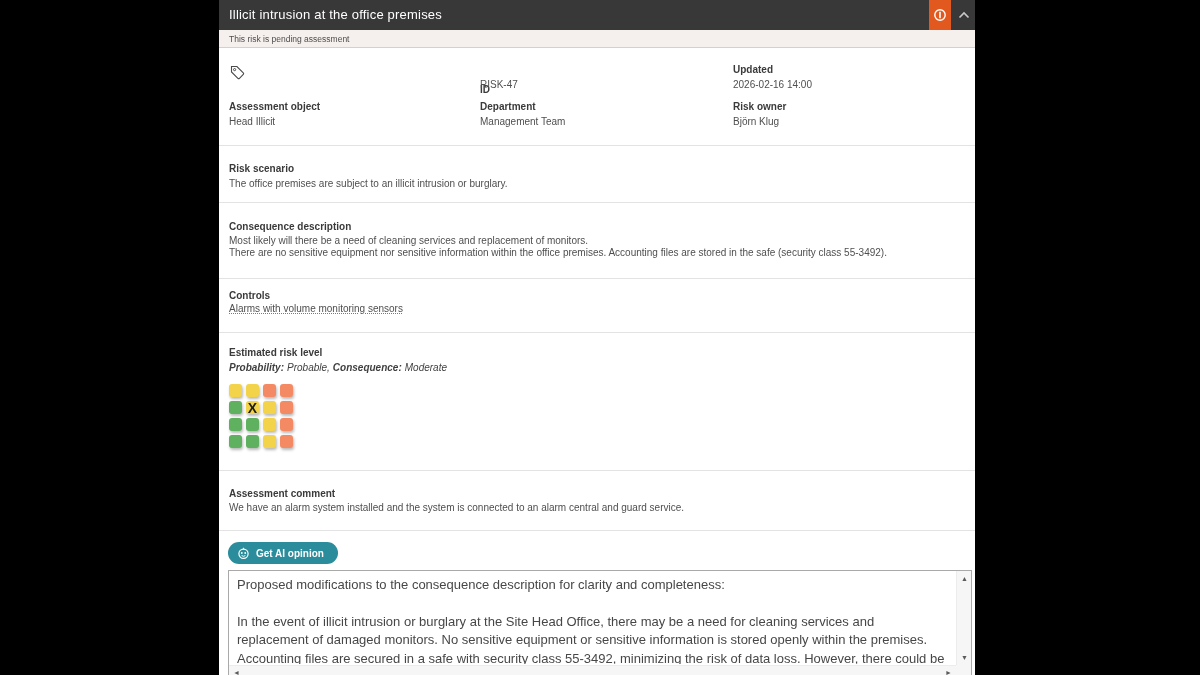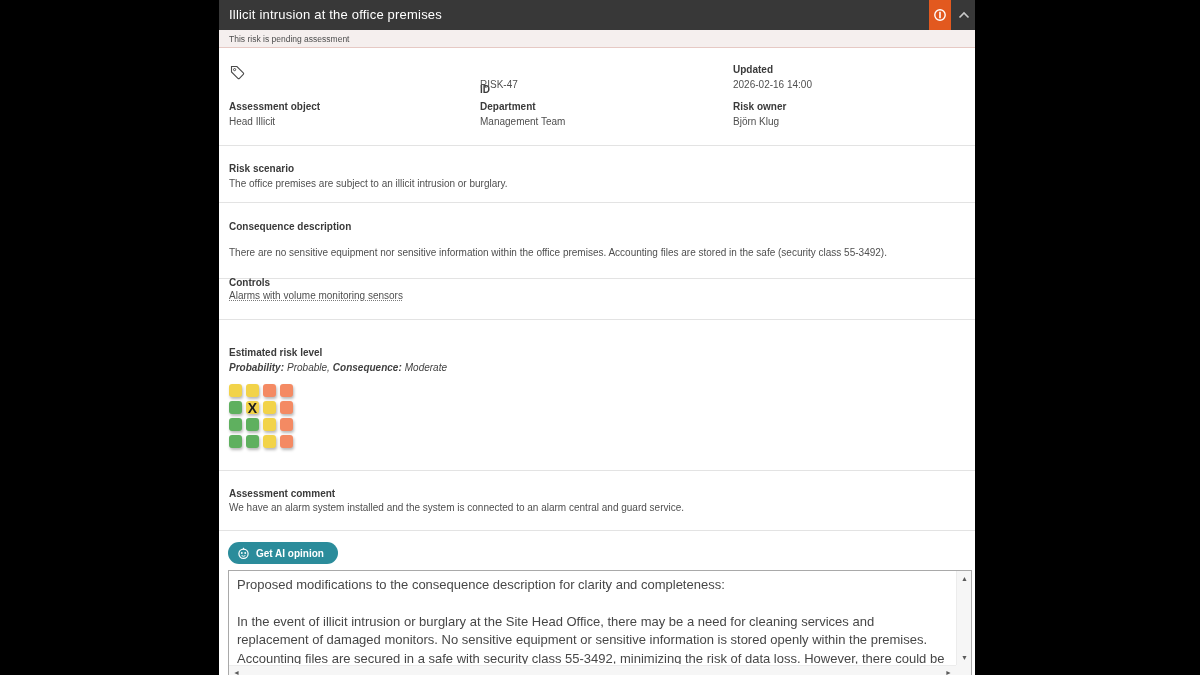--- a/index.html
+++ b/index.html
@@ -25,21 +25,21 @@
   #banner span { position:absolute; left:10px; top:4px; font-size:8.5px; color:#4d4d4d; }
 
   
   .sec { position:absolute; left:0; width:100%; border-bottom:1px solid #e3e3e3; }
   .lbl { position:absolute; font-size:10px; font-weight:bold; color:#3a3a3a; }
   .val { position:absolute; font-size:10px; color:#4f4f4f; }
 
   #sec-fields { top:48px; height:98px; }
   #sec-scenario { top:146px; height:57px; }
   #sec-conseq { top:203px; height:76px; }
-  #sec-controls { top:265px; height:55px; }
+  #sec-controls { top:278px; height:55px; }
   #sec-estimated { top:334px; height:137px; }
   #sec-comment { top:471px; height:60px; }
   #sec-ai { top:531px; height:144px; border-bottom:none; }
 
   .controls-link { text-decoration:underline dotted #7a7a7a; color:#4f4f4f; cursor:pointer; }
 
   .italic { font-style:italic; }
   .bolditalic { font-style:italic; font-weight:bold; }
   #prob-line { position:absolute; left:10px; top:28px; font-size:10px; color:#3f3f3f; }
   #prob-line span { margin-right:3px; }
@@ -120,20 +120,21 @@
     <span class="val" style="left:514px;top:68px;">Björn Klug</span>
   </div>
 
   <div class="sec" id="sec-scenario">
     <span class="lbl" style="left:10px;top:17px;">Risk scenario</span>
     <span class="val" style="left:10px;top:32px;">The office premises are subject to an illicit intrusion or burglary.</span>
   </div>
 
   <div class="sec" id="sec-conseq">
     <span class="lbl" style="left:10px;top:18px;">Consequence description</span>
+    <span class="val" style="left:10px;top:32px;">Most likely will there be a need of cleaning services and replacement of monitors.</span>
     <span class="val" style="left:10px;top:44px;">There are no sensitive equipment nor sensitive information within the office premises. Accounting files are stored in the safe (security class 55-3492).</span>
   </div>
 
   <div class="sec" id="sec-controls">
     <span class="lbl" style="left:10px;top:12px;">Controls</span>
     <span class="val controls-link" style="left:10px;top:25px;">Alarms with volume monitoring sensors</span>
   </div>
 
   <div class="sec" id="sec-comment">
     <span class="lbl" style="left:10px;top:17px;">Assessment comment</span>

